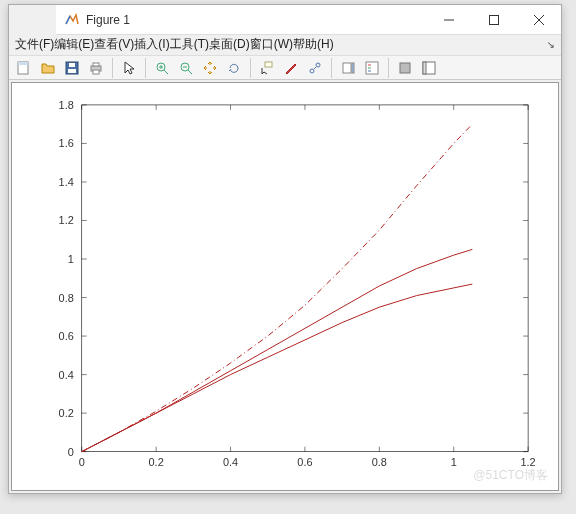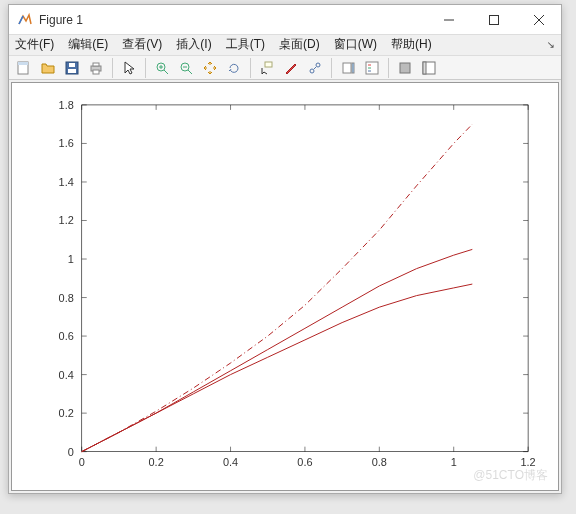--- a/index.html
+++ b/index.html
@@ -1,24 +1,24 @@
 <!DOCTYPE html>
 <html><head>
 <meta charset="utf-8">
 <style>
   * { box-sizing: border-box; margin: 0; padding: 0; font-family: "Microsoft YaHei", "Segoe UI", sans-serif; }
   body { background: #e8e8e8; width: 576px; height: 514px; overflow: hidden; position: relative; }
   .window { position: absolute; left: 8px; top: 4px; width: 554px; height: 490px; background: #f0f0f0; border: 1px solid #aaa; box-shadow: 0 2px 8px rgba(0,0,0,0.2); display: flex; flex-direction: column; }
-  .titlebar { height: 30px; background: #fff; display: flex; align-items: center; padding: 0 0 0 8px; border-bottom: 1px solid #ddd; }
+  .titlebar { height: 30px; background: #fff; display: flex; align-items: center; padding: 0 0 0 8px; border-bottom: 1px solid #ddd; margin-left: 47px; }
   .app-icon { width: 16px; height: 16px; margin-right: 6px; }
   .title { font-size: 12px; flex: 1; color: #333; }
   .winbtns { display: flex; }
   .winbtn { width: 45px; height: 30px; display: flex; align-items: center; justify-content: center; color: #444; }
   .winbtn svg { width: 10px; height: 10px; }
-  .menubar { height: 22px; display: flex; align-items: center; padding: 0 6px; gap: 14px; font-size: 12px; color: #222; background: #f0f0f0; }
+  .menubar { height: 22px; display: flex; align-items: center; padding: 0 6px; gap: 0; font-size: 12px; color: #222; background: #f0f0f0; }
   .menubar .menuitem { cursor: default; }
   .menubar .arrow { margin-left: auto; font-size: 10px; color: #555; }
   .toolbar { height: 28px; display: flex; align-items: center; padding: 0 4px; gap: 2px; background: #f5f5f5; border-top: 1px solid #ddd; border-bottom: 1px solid #ccc; }
   .tbtn { width: 22px; height: 22px; display: flex; align-items: center; justify-content: center; border: 1px solid transparent; }
   .tsep { width: 1px; height: 20px; background: #ccc; margin: 0 3px; }
   .plot-area { flex: 1; background: #fff; position: relative; margin: 2px; border: 1px solid #999; }
   svg.chart { width: 100%; height: 100%; }
   .tick { stroke: #000; stroke-width: 0.5; }
   .tick-label { font-size: 11px; fill: #333; }
   .curve { fill: none; stroke: #b22222; stroke-width: 1; }

